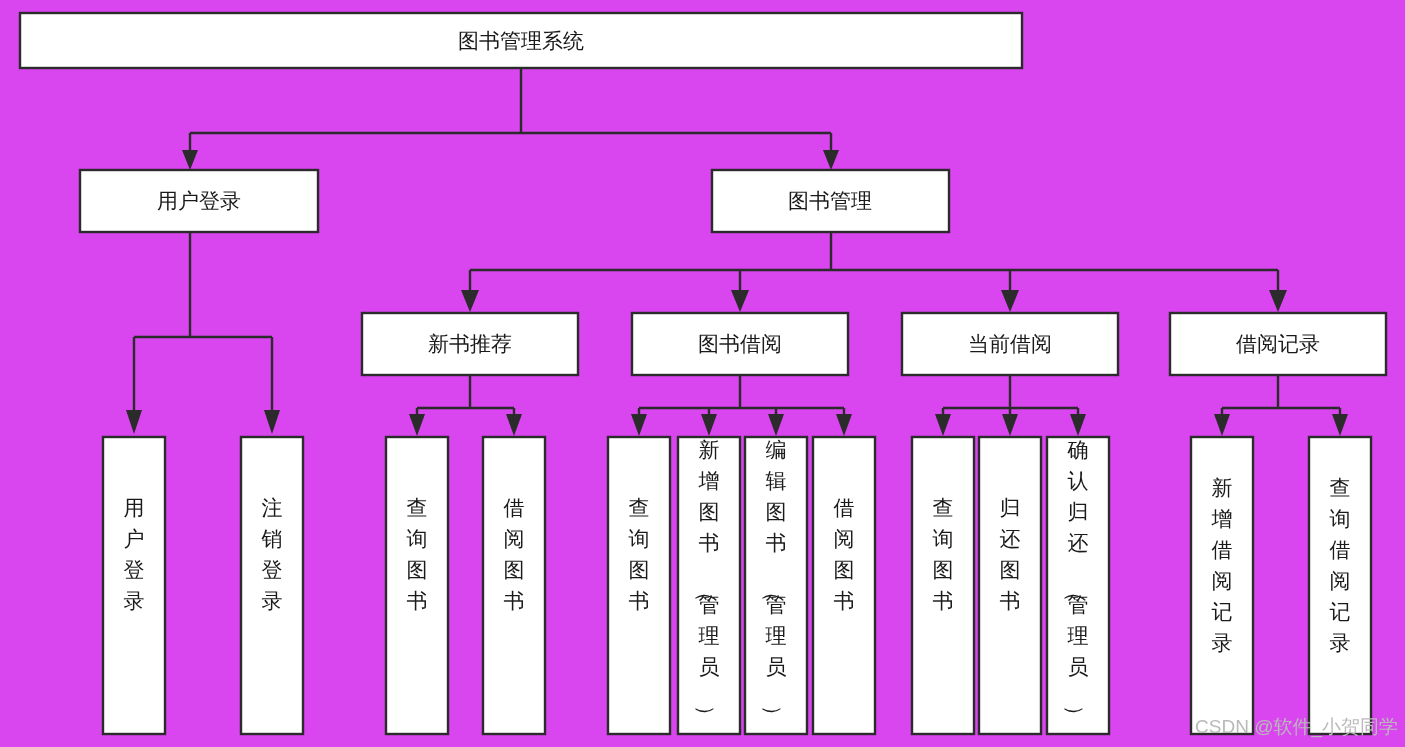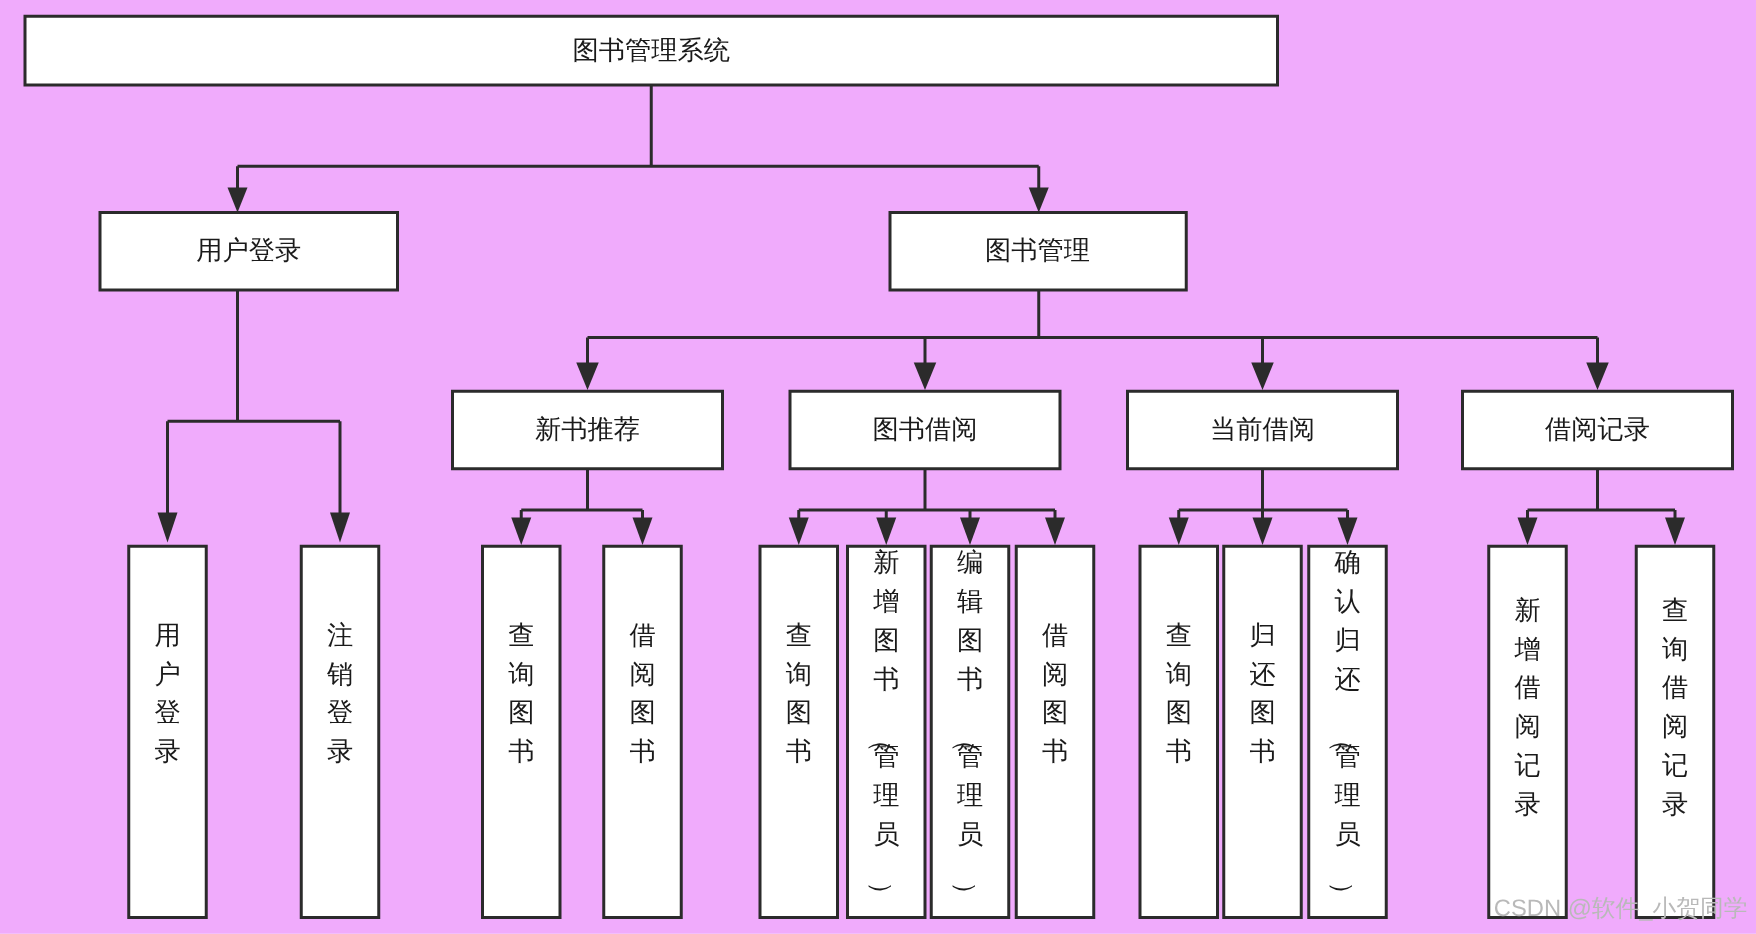--- a/index.html
+++ b/index.html
@@ -11,21 +11,21 @@
     width: 1405px;
     height: 747px;
     font-family: "Liberation Sans", "DejaVu Sans", sans-serif;
     overflow: hidden;
     position: relative;
   }
   #diagram-root {
     position: relative;
     width: 1405px;
     height: 747px;
-    background: #f0abfc;
+    background: #d946ef;
   }
   svg.diagram {
     position: absolute;
     left: 0;
     top: 0;
     width: 1405px;
     height: 747px;
     display: block;
   }
   .node-box {

